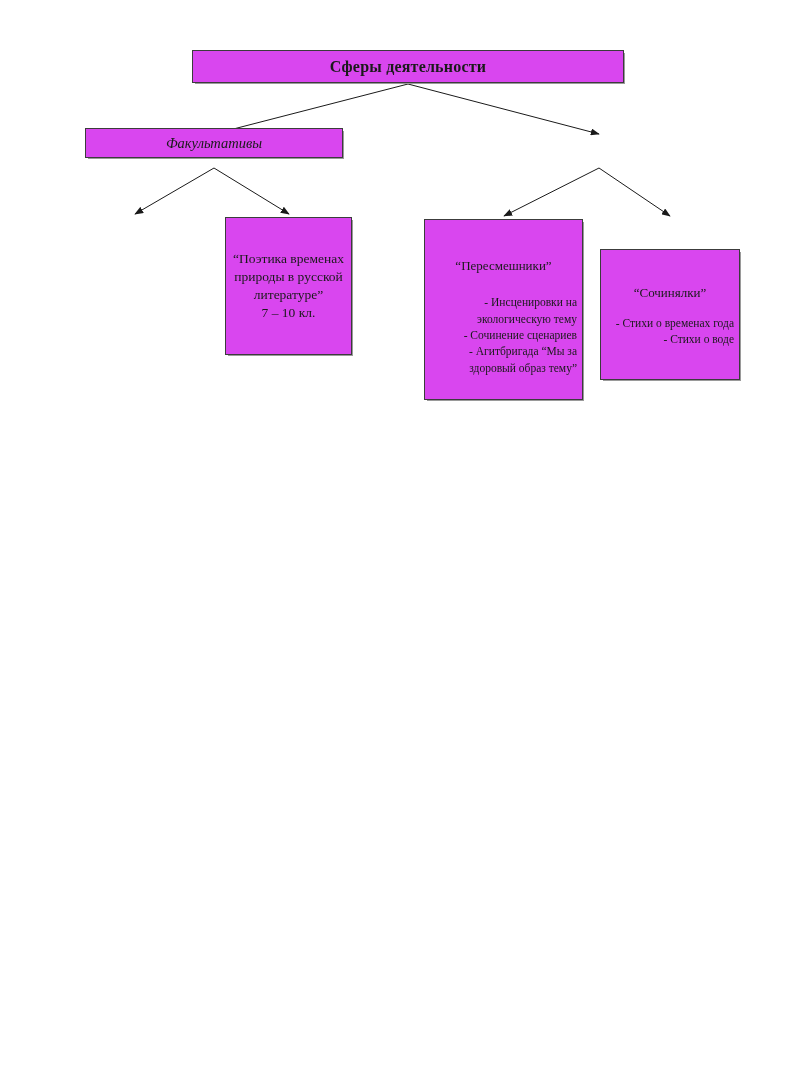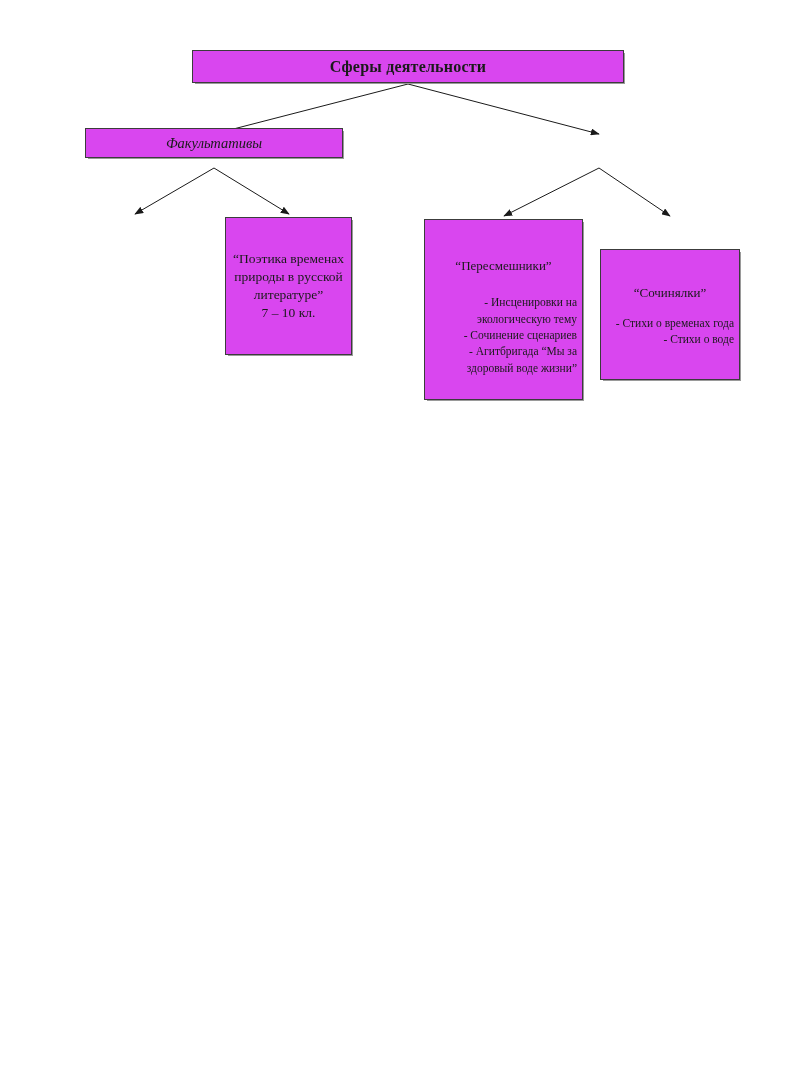--- a/index.html
+++ b/index.html
@@ -136,21 +136,21 @@
   <div class="node node-leaf leaf-2">
     <span class="node-title">“Поэтика временах природы в русской литературе”</span>
     <span class="node-sub">7 – 10 кл.</span>
   </div>
 
   <div class="node node-leaf leaf-3">
     <span class="node-title">“Пересмешники”</span>
     <div class="node-list">
       <span class="node-list-item">- Инсценировки на экологическую тему</span>
       <span class="node-list-item">- Сочинение сценариев</span>
-      <span class="node-list-item">- Агитбригада “Мы за здоровый воде жизни”</span>
+      <span class="node-list-item">- Агитбригада “Мы за здоровый образ тему”</span>
     </div>
   </div>
 
   <div class="node node-leaf leaf-4">
     <span class="node-title">“Сочинялки”</span>
     <div class="node-list">
       <span class="node-list-item">- Стихи о временах года</span>
       <span class="node-list-item">- Стихи о воде</span>
     </div>
   </div>

